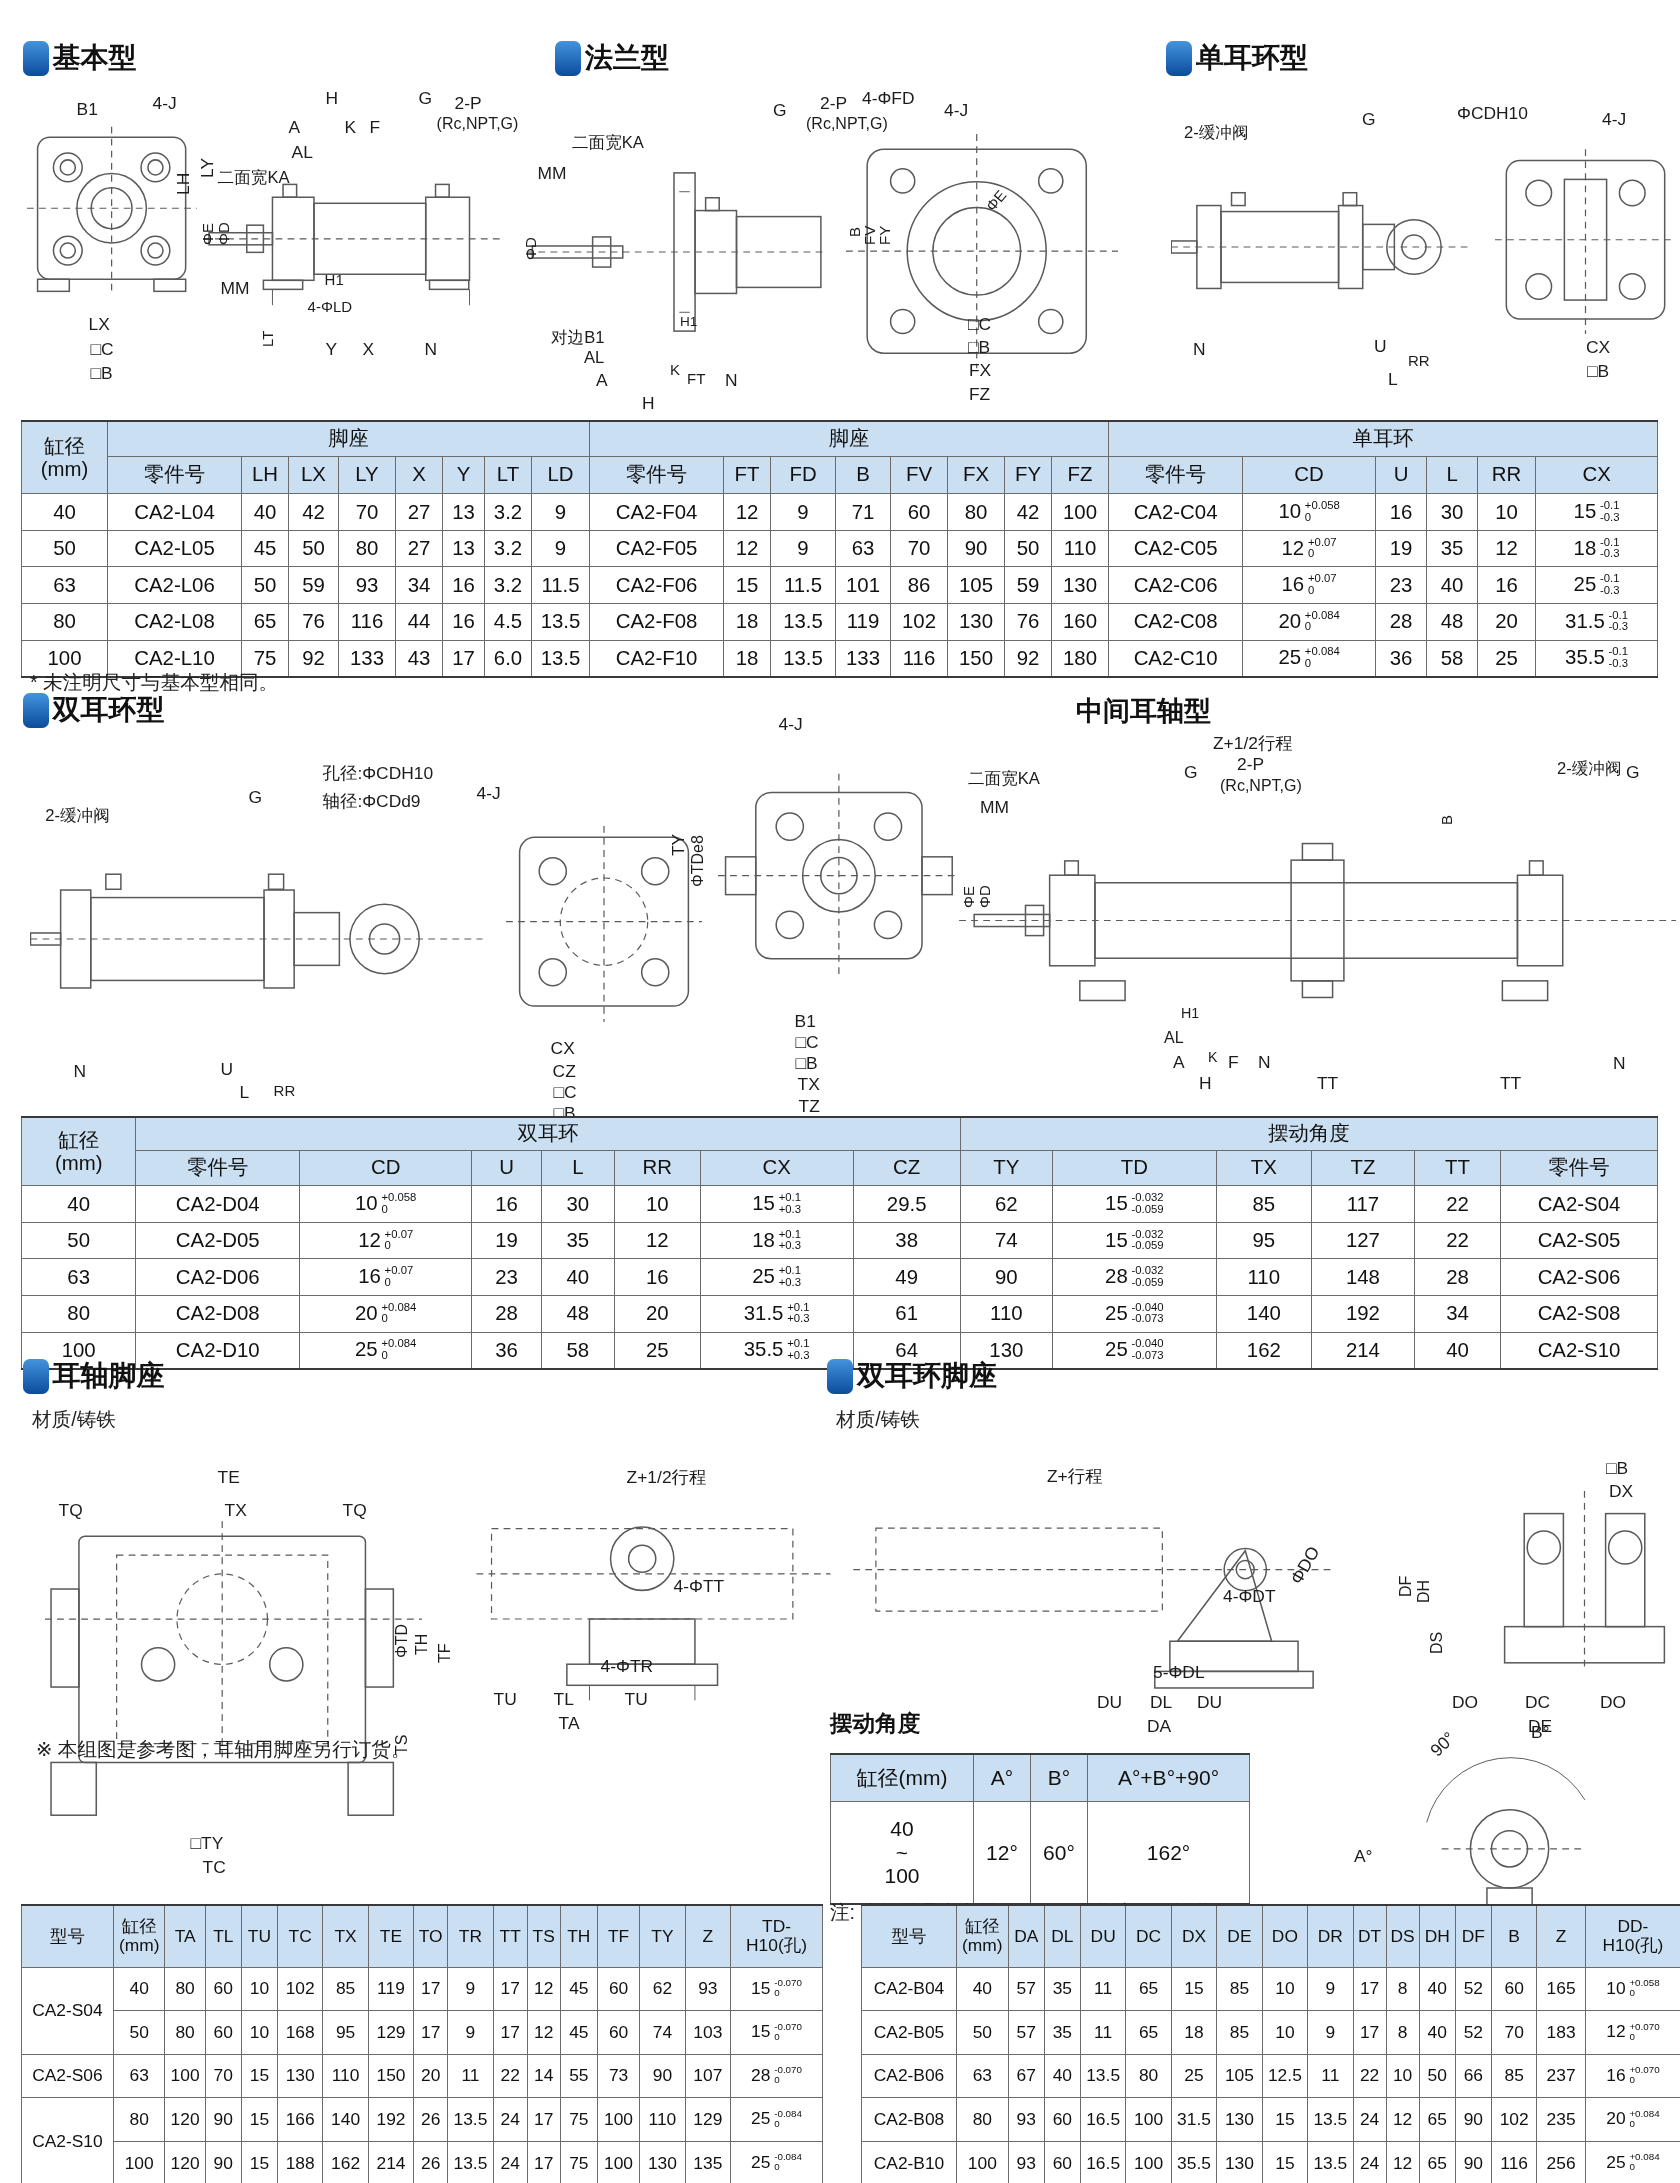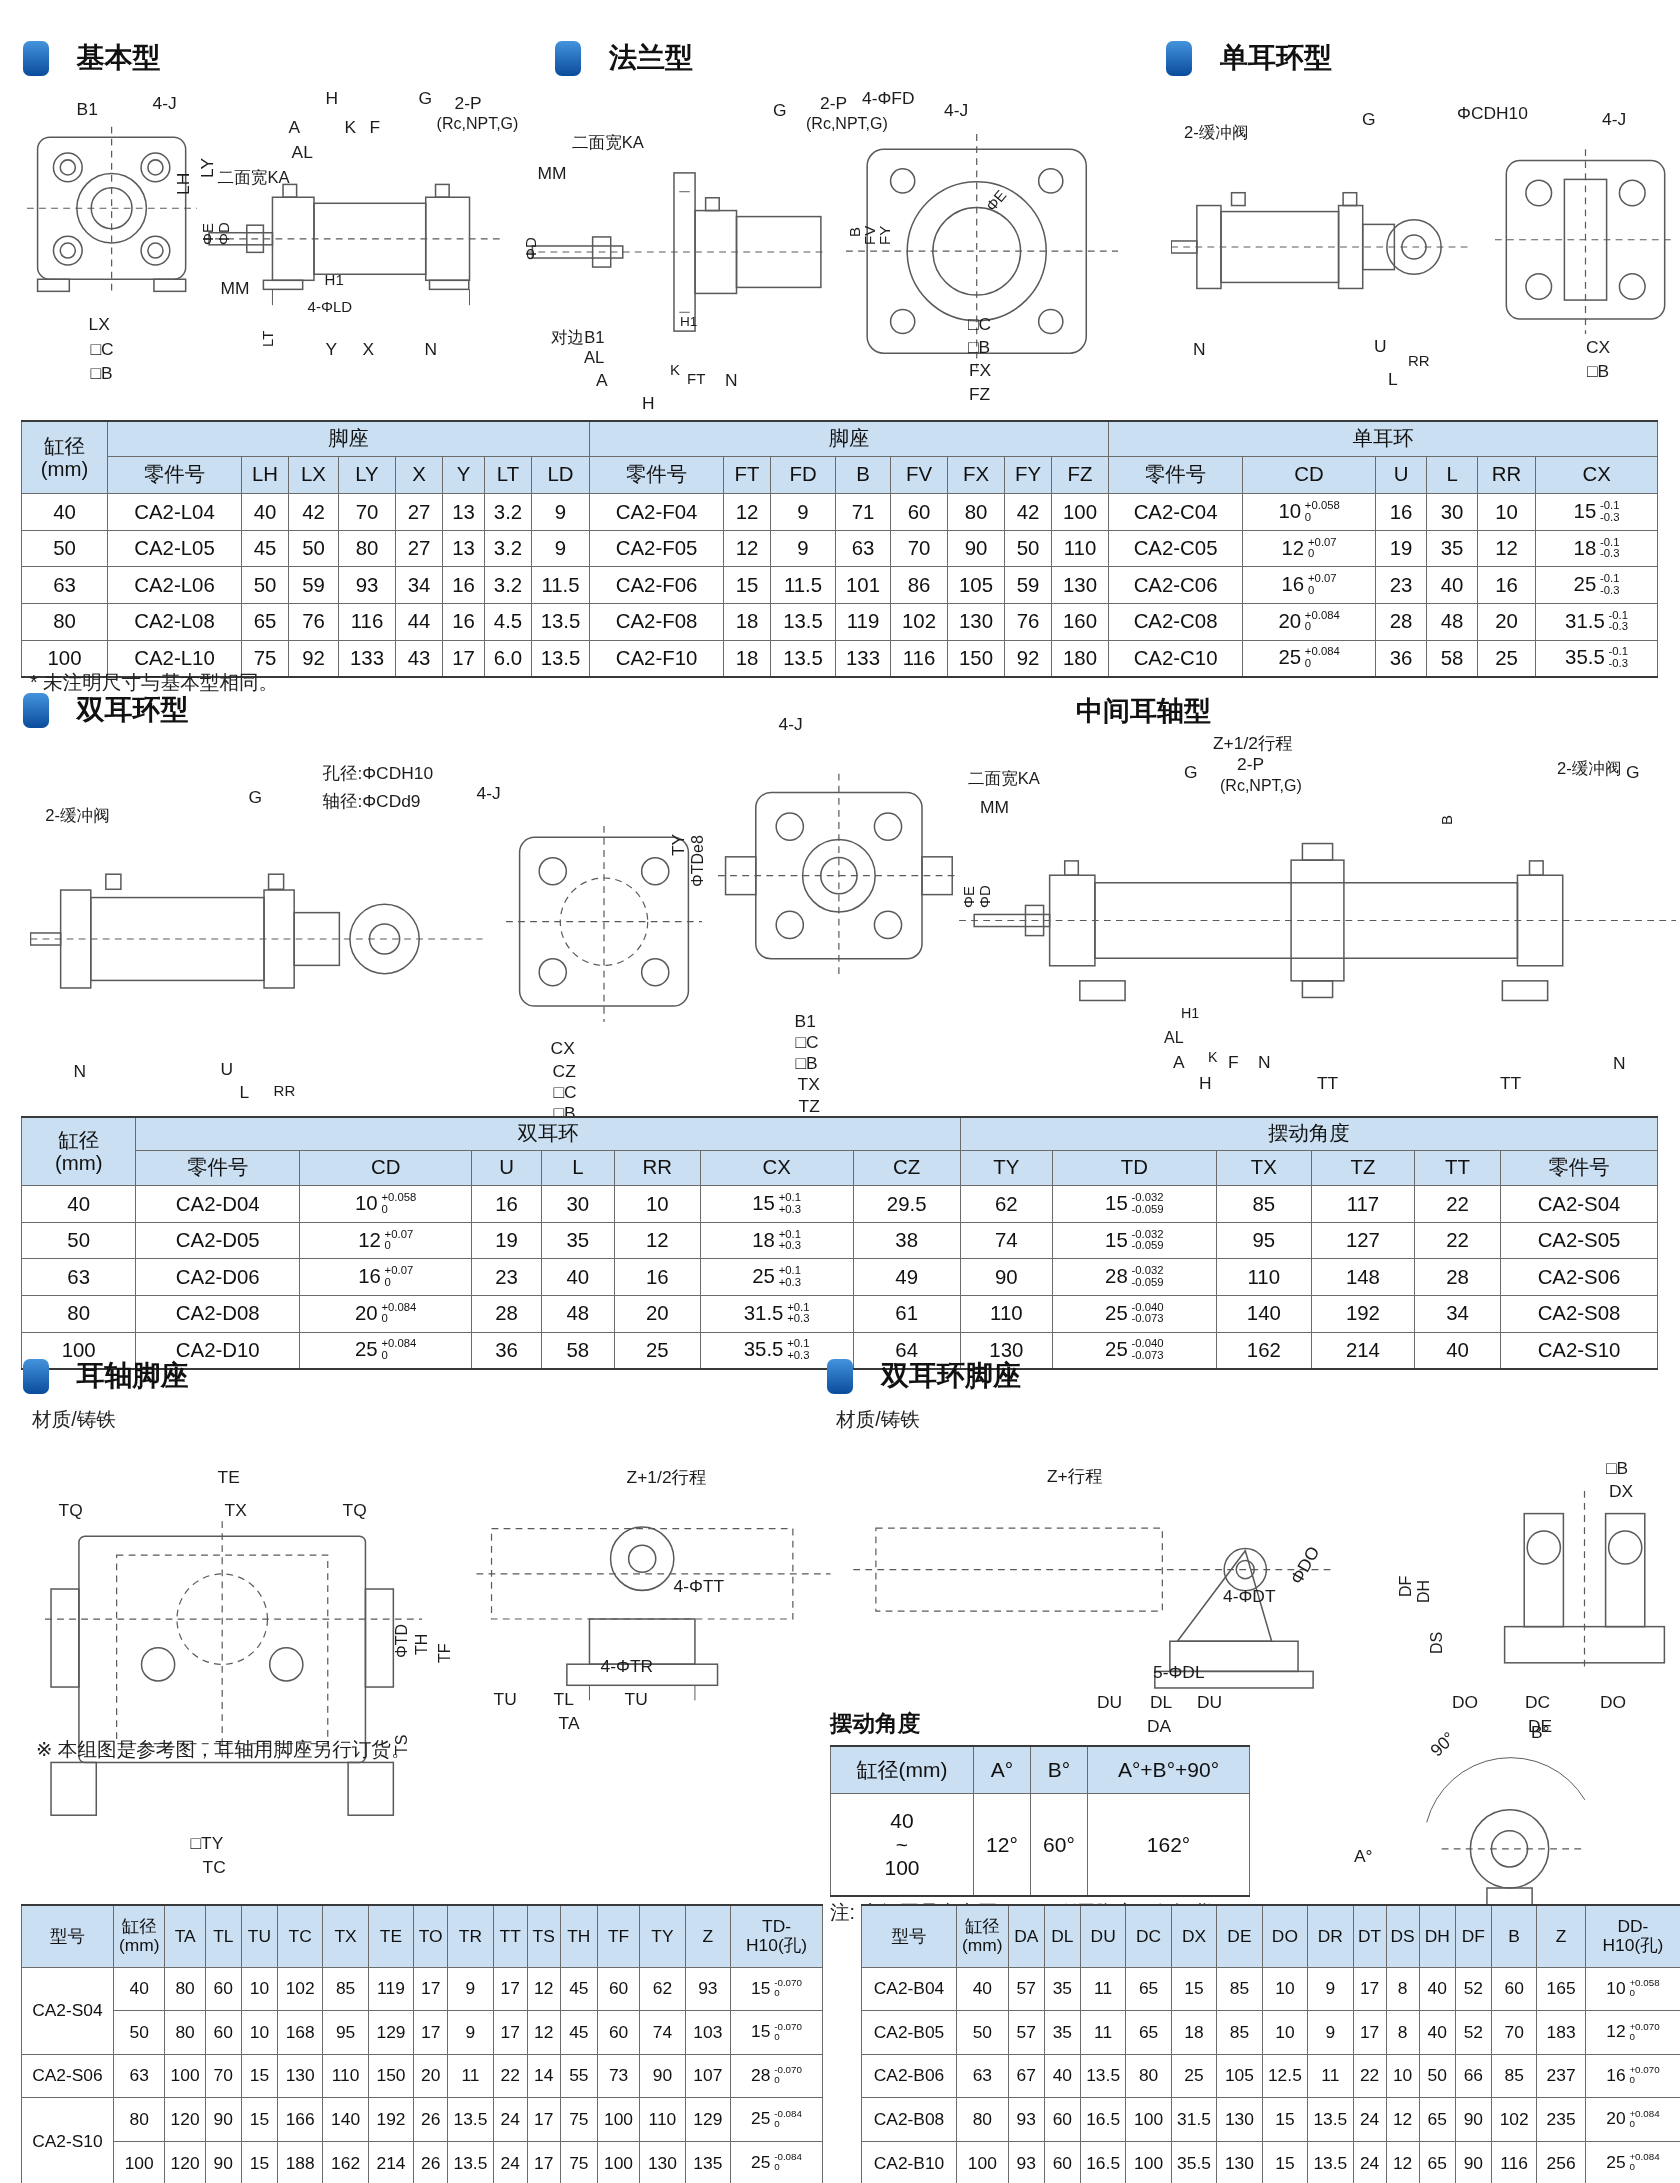--- a/index.html
+++ b/index.html
@@ -1,36 +1,36 @@
 <!DOCTYPE html>
 <html style="font-size:12px"><head>
 <meta charset="utf-8">
 <style>
   html,body{margin:0;padding:0;background:#e8e8e8;}
   .page{position:relative;width:1680px;height:2183px;background:#ffffff;margin:0 auto;
         font-family:"Liberation Sans","DejaVu Sans",sans-serif;color:#111;overflow:hidden;}
   .abs{position:absolute;}
-  .heading{display:flex;align-items:center;gap:28px;font-size:28px;font-weight:bold;color:#111;}
+  .heading{display:flex;align-items:center;gap:4px;font-size:28px;font-weight:bold;color:#111;}
   .bullet{width:26px;height:35px;border-radius:6.8px;background:linear-gradient(180deg,#4493dd,#0a4c9c);flex:0 0 auto;}
   .plainhead{font-size:27px;font-weight:bold;}
   .subhead{font-size:22.6px;font-weight:bold;}
   .mat{font-size:19.6px;color:#222;}
   .note{font-size:19.6px;color:#222;}
   
   table.dt{border-collapse:collapse;table-layout:fixed;width:100%;text-align:center;color:#111;
            border-top:2.3px solid #3a3a3a;border-bottom:2.3px solid #3a3a3a;}
   .dt th,.dt td{border:0.8px solid #6b6b6b;padding:0.8px 1.5px;white-space:pre-line;line-height:1.12;overflow:hidden;}
   .dt th{background:#cbdff2;font-weight:normal;}
   .dt thead{border-bottom:1.5px solid #3a3a3a;}
   .dt td{background:#fff;}
   .tol{display:inline-flex;flex-direction:column;font-size:11.3px;line-height:1.02;text-align:left;
        vertical-align:middle;margin-left:3.8px;transform:translateY(-0.8px);}
   #t1 .dt{font-size:20.4px;} #t1 td{height:34px;} #t1 thead tr:first-child th{height:32px;} #t1 thead tr:last-child th{height:35px;}
   #t2 .dt{font-size:20.4px;} #t2 td{height:34px;} #t2 thead tr:first-child th{height:30px;} #t2 thead tr:last-child th{height:33px;}
-  #t3 .dt{font-size:21px;} #t3 th{height:44px;} #t3 td{height:100px;}
+  #t3 .dt{font-size:21px;margin-top:8px;} #t3 th{height:44px;} #t3 td{height:100px;}
   #t4 .dt,#t5 .dt{font-size:17.4px;} #t4 td,#t5 td{height:41px;} #t4 th,#t5 th{height:59px;}
   #t4 .tol,#t5 .tol{font-size:9.8px;}
   
   .dlab{position:absolute;font-size:17.4px;color:#1c1c1c;white-space:nowrap;transform-origin:left top;line-height:1.05;}
   .sk{position:absolute;}
   .sk *{stroke:#5a5a5a;fill:none;stroke-width:2;}
   .sk .sd{stroke-dasharray:9 7;stroke-width:1.6;}
   .sk .thin{stroke-width:1.3;}
 </style>
 </head>

